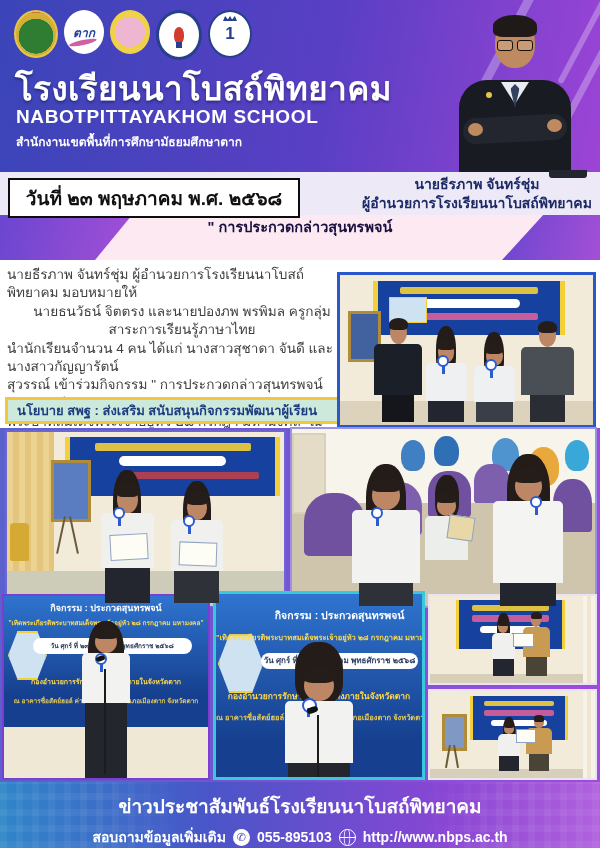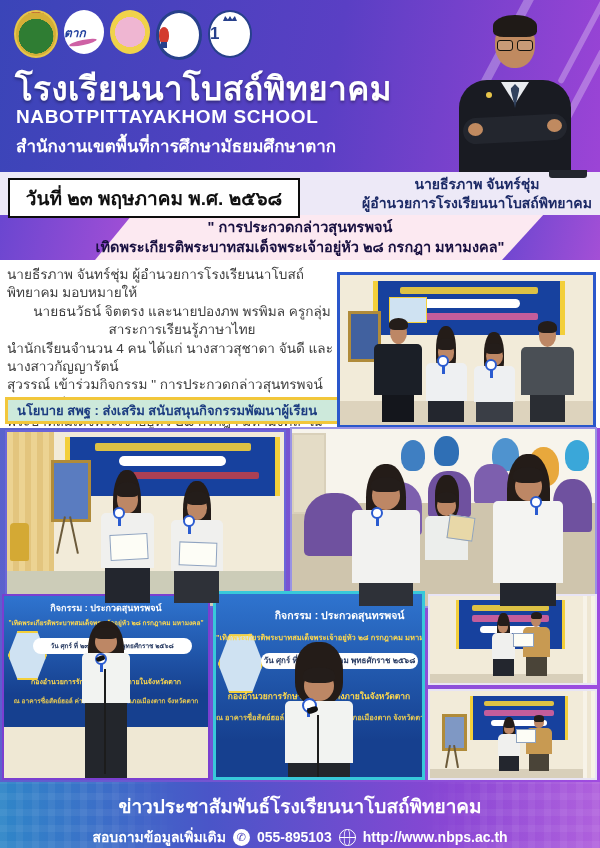--- a/index.html
+++ b/index.html
@@ -6,35 +6,35 @@
   .poster{position:relative;width:600px;height:848px;margin:0 auto;overflow:hidden;
     font-family:"Liberation Sans","DejaVu Sans",sans-serif;background:#fff;}
 
   
   .header{position:absolute;left:0;top:0;width:600px;height:172px;
     background:linear-gradient(100deg,#3a45b8 0%,#5a3fc4 55%,#9c44d6 100%);overflow:hidden;}
   .streak{position:absolute;background:rgba(255,255,255,.28);border-radius:4px;transform:rotate(28deg);}
   .logos{position:absolute;left:14px;top:10px;display:flex;gap:6px;}
   .logo{width:40px;height:44px;border-radius:50%;position:relative;flex:0 0 auto;}
   .logo-obec{background:radial-gradient(circle at 50% 55%,#2f7d33 0 55%,#d4af37 56% 75%,#b03a2e 76% 100%);border:2px solid #e7c54a;}
-  .logo-round{background:#fff;display:flex;align-items:center;justify-content:flex-start;}
+  .logo-round{background:#fff;display:flex;align-items:center;justify-content:center;}
   .logo-tak-text{color:#203f9e;font-weight:bold;font-size:12px;font-style:italic;}
   .logo-tak-swoosh{position:absolute;left:5px;bottom:9px;width:28px;height:5px;background:#c23a8e;border-radius:50%;transform:rotate(-12deg);opacity:.8;}
   .logo-pav{background:radial-gradient(circle,#efb6d2 0 50%,#f0d24a 51% 78%,#b88a2e 79% 100%);}
   .logo-torch{border:3px solid #27408b;}
   .logo-flame{width:10px;height:16px;background:#d33b2e;border-radius:50% 50% 40% 40%;position:relative;}
   .logo-flame::after{content:"";position:absolute;left:2px;bottom:-5px;width:6px;height:6px;background:#27408b;}
   .logo-crest{border:2px solid #27408b;}
   .logo-one{color:#27408b;font-weight:bold;font-size:17px;}
   .logo-crown{position:absolute;top:4px;left:50%;transform:translateX(-50%);width:14px;height:5px;
     background:#27408b;clip-path:polygon(0 100%,15% 0,35% 70%,50% 0,65% 70%,85% 0,100% 100%);}
   .school-th{position:absolute;left:15px;top:62px;color:#fff;font-size:33px;font-weight:800;
     text-shadow:0 2px 3px rgba(0,0,0,.35);letter-spacing:.5px;}
   .school-en{position:absolute;left:16px;top:106px;color:#fff;font-size:19px;font-weight:800;letter-spacing:.6px;}
-  .school-dept{position:absolute;left:16px;top:132px;color:#fff;font-size:17px;font-weight:700;}
+  .school-dept{position:absolute;left:16px;top:132px;color:#fff;font-size:12px;font-weight:700;}
 
   
   .director{position:absolute;left:452px;top:6px;width:126px;height:166px;}
   .d-suit{position:absolute;bottom:0;left:7px;width:112px;height:92px;background:#191b22;border-radius:28px 28px 0 0;}
   .d-arms{position:absolute;bottom:30px;left:11px;width:104px;height:26px;background:#23262e;border-radius:13px;transform:rotate(-3deg);}
   .d-hand{position:absolute;width:15px;height:13px;background:#c08a60;border-radius:50%;}
   .d-shirt{position:absolute;top:76px;left:50%;transform:translateX(-50%);width:28px;height:22px;background:#e9ecf0;
     clip-path:polygon(0 0,100% 0,50% 100%);}
   .d-tie{position:absolute;top:78px;left:50%;transform:translateX(-50%);width:9px;height:24px;background:#31425e;
     clip-path:polygon(50% 0,100% 20%,50% 100%,0 20%);}
@@ -176,21 +176,20 @@
   <div class="director-name">
     <div>นายธีรภาพ จันทร์ชุ่ม</div>
     <div>ผู้อำนวยการโรงเรียนนาโบสถ์พิทยาคม</div>
   </div>
 
   <div class="band-title">
     <div class="para para-left"></div>
     <div class="para para-right"></div>
     <div class="band-title-text">
       <div>" การประกวดกล่าวสุนทรพจน์</div>
-      <div>เทิดพระเกียรติพระบาทสมเด็จพระเจ้าอยู่หัว ๒๘ กรกฎา มหามงคล"</div>
     </div>
   </div>
 
   <div class="content"></div>
   <div class="article">
     <div class="ln">นายธีรภาพ จันทร์ชุ่ม ผู้อำนวยการโรงเรียนนาโบสถ์พิทยาคม มอบหมายให้</div>
     <div class="ln">นายธนวัธน์ จิตตรง และนายปองภพ พรพิมล ครูกลุ่มสาระการเรียนรู้ภาษาไทย</div>
     <div class="ln">นำนักเรียนจำนวน 4 คน ได้แก่ นางสาวสุชาดา จันดี และนางสาวกัญญารัตน์</div>
     <div class="ln">สุวรรณ์ เข้าร่วมกิจกรรม " การประกวดกล่าวสุนทรพจน์ เทิดพระเกียรติ</div>
     <div class="ln">พระบาทสมเด็จพระเจ้าอยู่หัว ๒๘ กรกฎา มหามงคล" ณ อาคารซื่อสัตย์ฮอล์</div>

